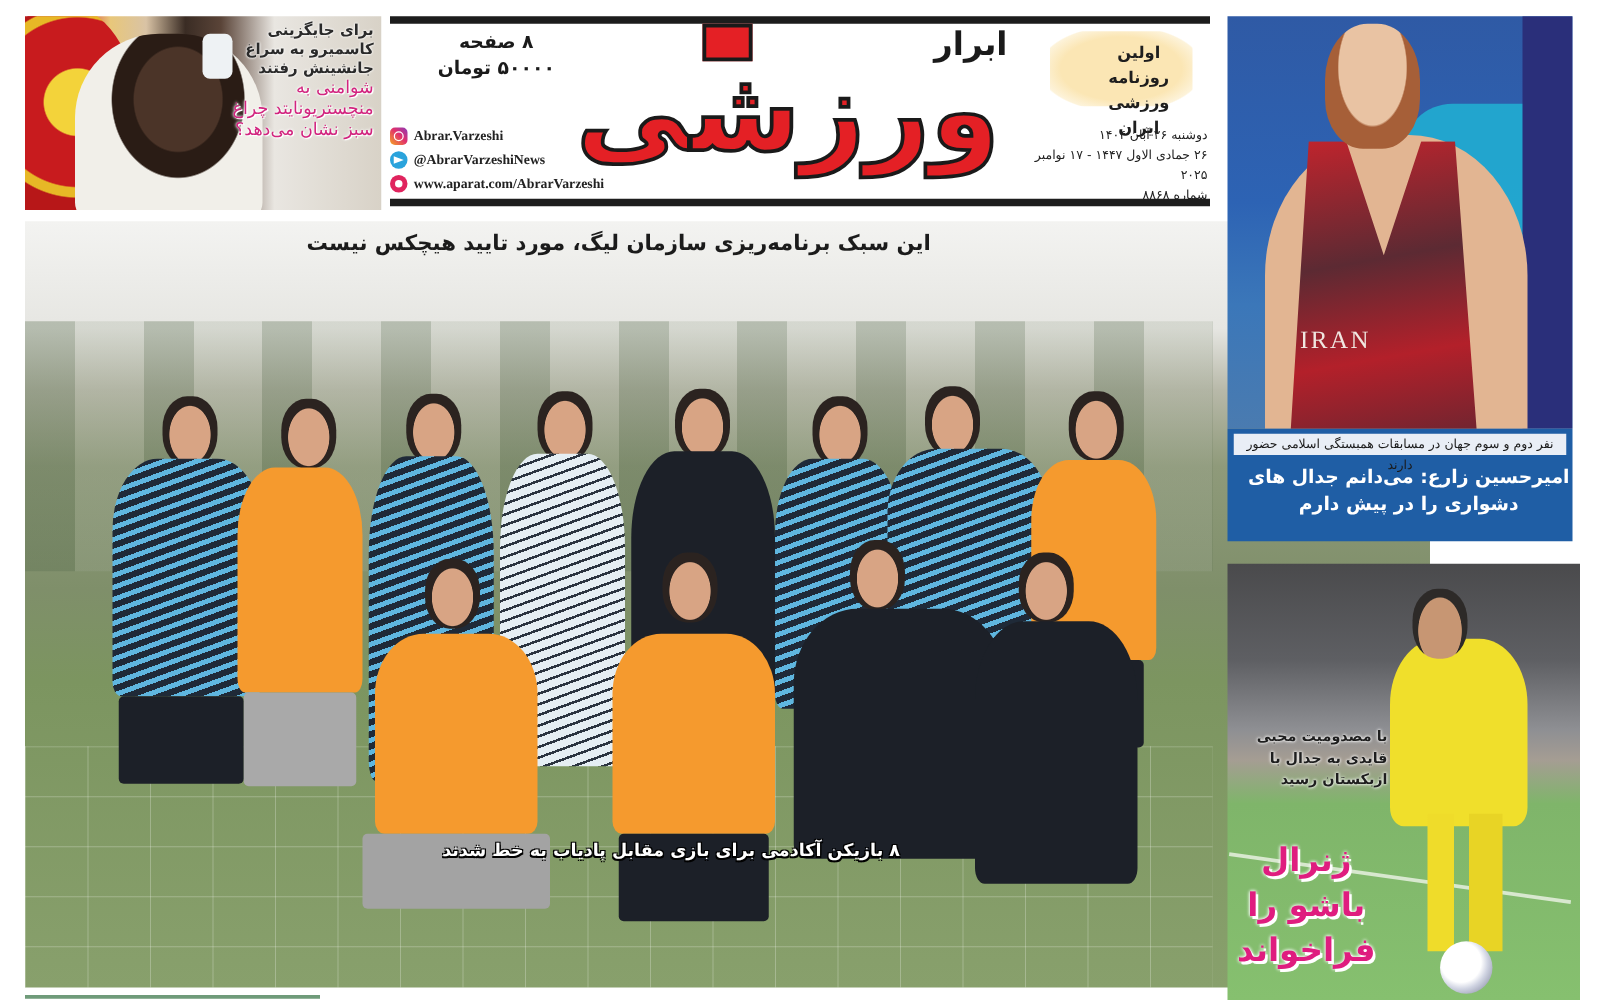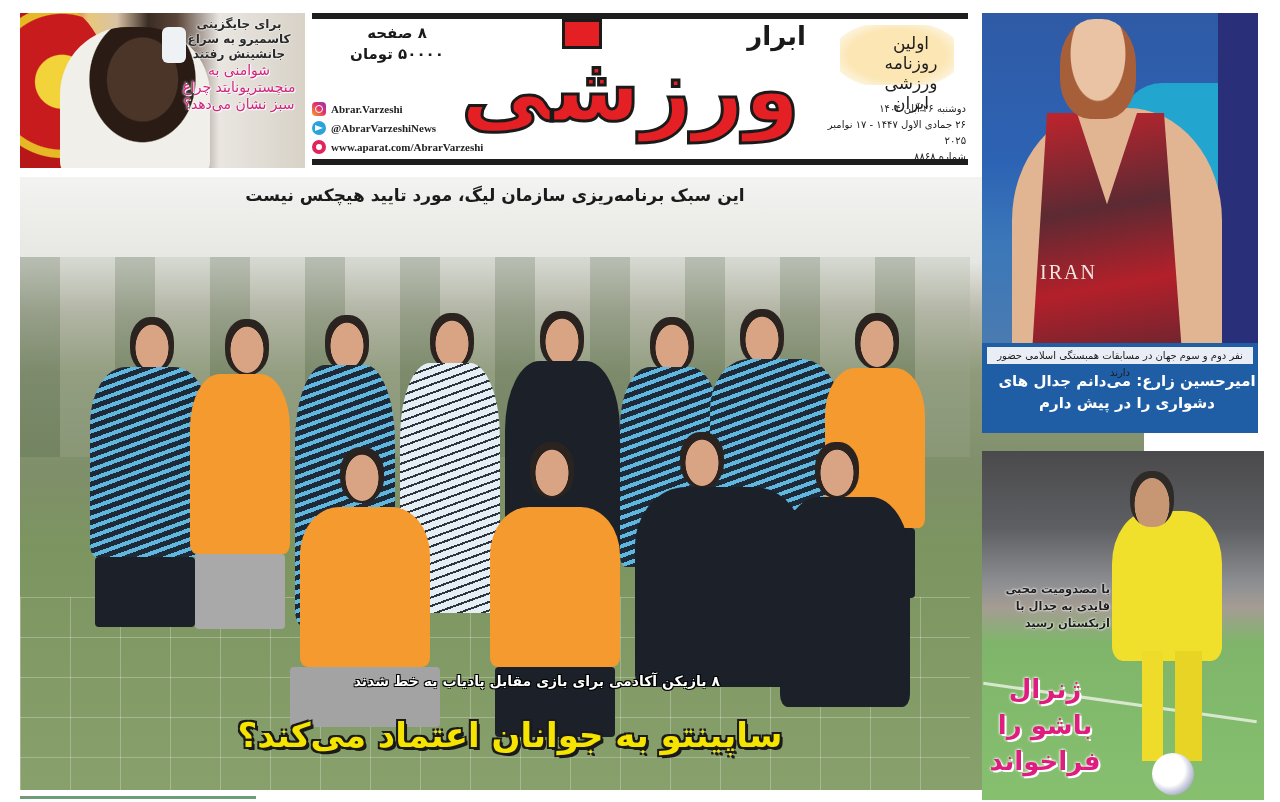--- a/index.html
+++ b/index.html
@@ -18,21 +18,21 @@
   }
   .promo-left .player {
     position: absolute; left: 40px; top: 14px; width: 150px; height: 150px;
     border-radius: 45% 45% 10% 10%; background: radial-gradient(ellipse at 55% 35%, #4b3428 0 30%, #2a1c15 31% 45%, #f1efe9 46%);
   }
   .promo-left .bottle {
     position: absolute; left: 142px; top: 14px; width: 24px; height: 36px;
     background: #eef2f4; border-radius: 6px;
   }
   .promo-text {
-    position: absolute; right: 6px; top: 4px; width: 120px; text-align: center; direction: rtl;
+    position: absolute; right: 6px; top: 4px; width: 120px; text-align: right; direction: rtl;
   }
   .promo-kicker { font-size: 12px; font-weight: bold; line-height: 15px; color: #2a2a2a; text-shadow: 0 0 2px #fff, 0 0 2px #fff; }
   .promo-title  { margin-top: 0; font-size: 14px; font-weight: normal; line-height: 17px; color: #d2247f; text-shadow: 0 0 2px #fff, 0 0 3px #fff, 1px 1px 0 #fff; }
 
   
   .masthead { position: absolute; left: 312px; top: 13px; width: 656px; height: 155px; }
   .mast-rule-top { position: absolute; left: 0; right: 0; top: 0; height: 6px; background: #1d1d1d; }
   .mast-rule-bot { position: absolute; left: 0; right: 0; bottom: 3px; height: 6px; background: #1d1d1d; }
 
   .price-block { position: absolute; left: 0; top: 10px; width: 170px; text-align: center; direction: rtl; }
@@ -61,21 +61,21 @@
   }
   .logo .logo-bar {
     position: absolute; left: 62px; top: 6px; width: 40px; height: 30px; background: #e42025; border: 3px solid #1a1a1a;
   }
 
   .tagline-badge {
     position: absolute; right: 14px; top: 12px; width: 114px; height: 60px;
     background: radial-gradient(ellipse at center, #fbe6b4 0 60%, #fdf3da 80%, transparent 82%);
     text-align: center; direction: rtl; padding-top: 8px;
   }
-  .tagline-badge span { display: block; font-size: 17px; font-weight: normal; color: #1e1e1e; line-height: 20px; margin-left: 28px; }
+  .tagline-badge span { display: block; font-size: 13px; font-weight: bold; color: #1e1e1e; line-height: 20px; margin-left: 28px; }
 
   .dates { position: absolute; right: 2px; top: 88px; width: 160px; text-align: right; direction: rtl; }
   .dates div { font-size: 10px; color: #222; line-height: 16px; }
 
   
   .right-col { position: absolute; left: 982px; top: 13px; width: 276px; height: 775px; }
   .wrestler-photo {
     position: absolute; left: 0; top: 0; width: 276px; height: 330px; overflow: hidden;
     background: linear-gradient(180deg, #2f5aa5 0%, #2d63b4 45%, #3b77b9 70%, #4a7bb0 100%);
   }
@@ -260,21 +260,20 @@
     </div>
     <div class="p" style="left:720px;top:135px">
       <div class="h" style="left:45px;top:0"></div>
       <div class="b black" style="left:10px;top:55px;width:130px;height:210px"></div>
     </div>
   </div>
 
   <div class="main-kicker">این سبک برنامه‌ریزی سازمان لیگ، مورد تایید هیچکس نیست</div>
 
   <div class="sub-kicker">۸ بازیکن آکادمی برای بازی مقابل پادیاب به خط شدند</div>
-  <div class="sub-headline">ساپینتو به جوانان اعتماد می‌کند؟</div>
 </div>
 
 <div class="right-col">
   <div class="wrestler-photo">
     <div class="bg-cyan"></div>
     <div class="bg-navy"></div>
     <div class="torso"></div>
     <div class="singlet"></div>
     <div class="head"></div>
     <div class="iran">IRAN</div>

